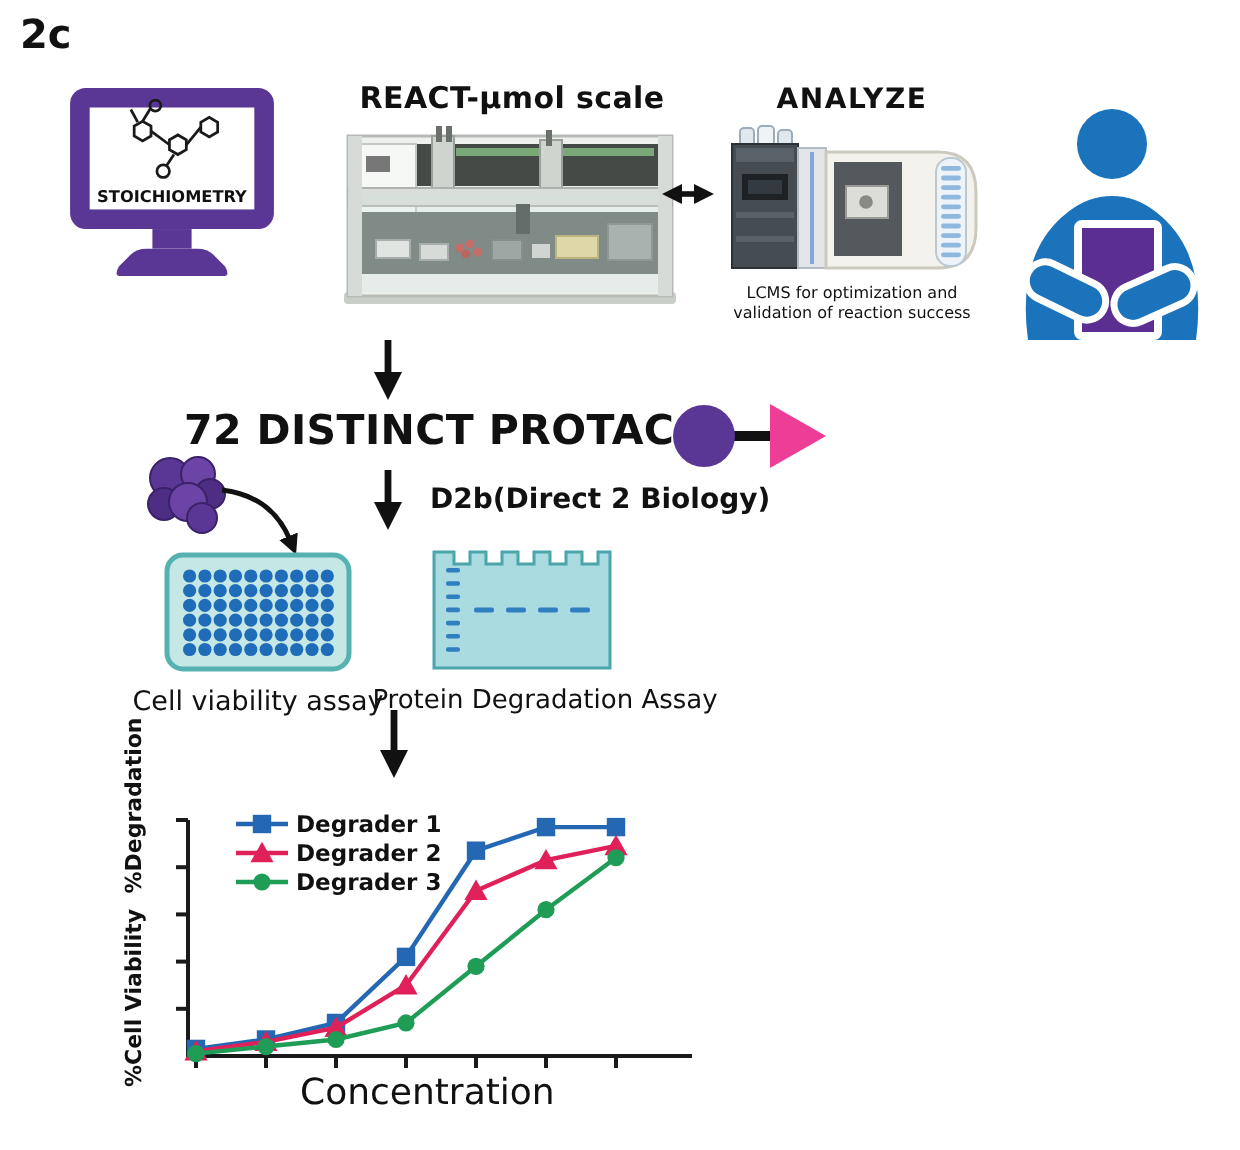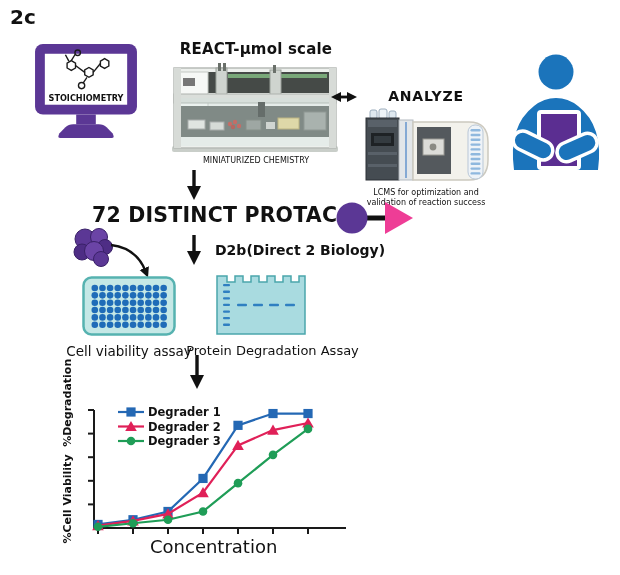--- a/index.html
+++ b/index.html
@@ -9,21 +9,21 @@
   svg{overflow:visible;display:block;}
   .fig-label{left:10px;top:5px;font-size:20px;font-weight:bold;}
   .section{text-align:center;}
   .sec-title{font-size:14px;font-weight:bold;letter-spacing:.8px;margin-bottom:4px;}
   .design-sec{left:28px;top:40px;width:115px;}
   .design-sec svg{margin:2px auto 0;}
   .react-sec{left:168px;top:40px;width:176px;}
   .react-sec .sec-title{font-size:15px;letter-spacing:.2px;}
   .react-sec svg{margin:1px auto 0;}
   .small-caption{font-size:8px;font-weight:normal;line-height:10px;margin-top:2px;}
-  .analyze-sec{left:360px;top:42px;width:132px;margin-top:46px;}
+  .analyze-sec{left:360px;top:42px;width:132px;}
   .analyze-sec svg{margin:2px auto 0;}
   .person{left:500px;top:52px;}
   .dbl-arrow{left:329px;top:90px;}
   .arrow-1{left:186px;top:168px;}
   .arrow-2{left:186px;top:233px;}
   .arrow-3{left:189px;top:353px;}
   .protacs-title{left:92px;top:203px;font-size:20.5px;font-weight:bold;white-space:nowrap;letter-spacing:.2px;}
   .protac-icon{left:335px;top:199px;}
   .d2b-label{left:215px;top:242px;font-size:14px;font-weight:bold;white-space:nowrap;}
   .cells{left:70px;top:226px;}
@@ -101,21 +101,20 @@
       <circle cx="63" cy="65" r="2.2" fill="#b03830"></circle>
         <circle cx="69" cy="64" r="2.2" fill="#c14038"></circle>
       <rect x="76" y="58" width="15" height="10" fill="#8b918c" stroke="#6a706a"></rect>
       <rect x="96" y="60" width="9" height="7" fill="#d0d0cc"></rect>
       <rect x="108" y="56" width="21" height="11" fill="#e4d494" stroke="#b3a35f"></rect>
       <rect x="134" y="50" width="22" height="18" fill="#9aa09b" stroke="#777d78"></rect>
       <rect x="4" y="36" width="162" height="48" fill="#cfe4df" opacity="0.28"></rect>
       <rect x="4" y="6" width="7" height="80" fill="#d7dbd7"></rect>
       <rect x="159" y="6" width="7" height="80" fill="#d7dbd7"></rect>
     </svg>
-    <div class="small-caption">MINIATURIZED CHEMISTRY</div>
   </div>
 
   <svg class="abs dbl-arrow" width="30" height="14">
     <line x1="10" y1="7" x2="20" y2="7" stroke="#111" stroke-width="2.8" marker-start="url(#arr-med)" marker-end="url(#arr-med)"></line>
   </svg>
 
   <div class="abs section analyze-sec">
     <div class="sec-title">ANALYZE</div>
     <svg width="128" height="78" viewBox="0 0 128 78">
       <rect x="8" y="2" width="7" height="9" rx="2" fill="#dfe8ef" stroke="#9badbd"></rect>

